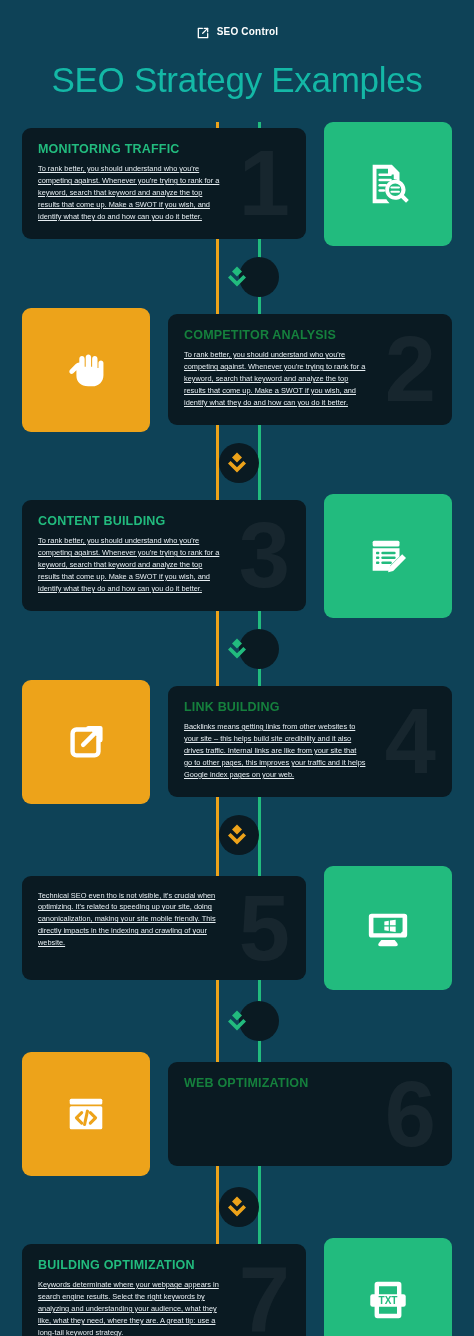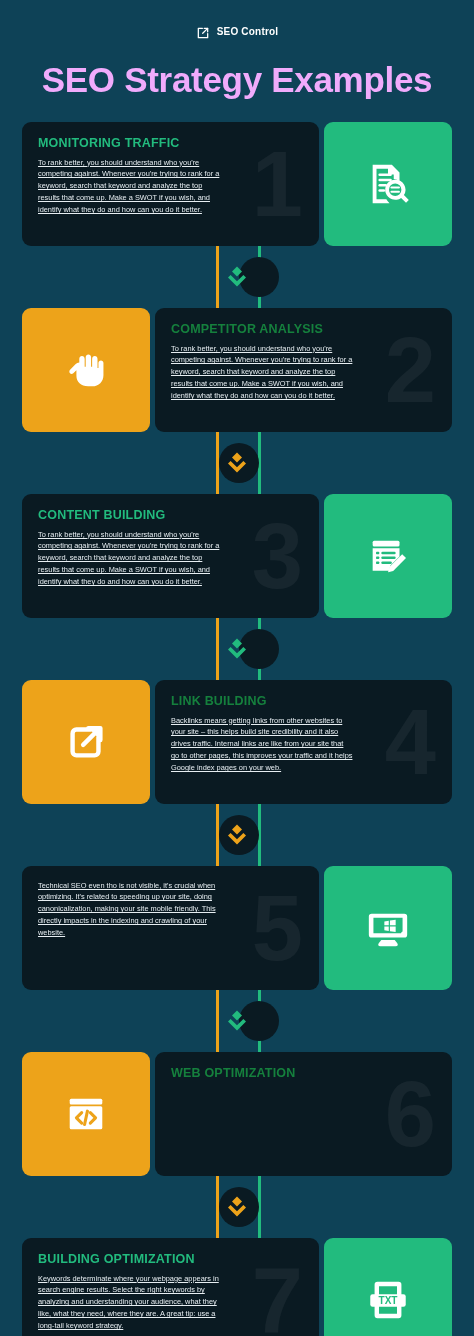--- a/index.html
+++ b/index.html
@@ -27,41 +27,42 @@
   .brand-icon { width: 14px; height: 14px; display: block; }
   .brand-name {
     font-size: 10px;
     font-weight: bold;
     letter-spacing: .2px;
     color: #ffffff;
   }
   .main-title {
     margin-top: 17px;
     font-size: 35px;
-    font-weight: bold;
-    color: #f0abfc;
+    font-weight: normal;
+    color: #14b8a6;
     letter-spacing: -0.3px;
     line-height: 1.1;
   }
 
   
   .timeline { position: relative; margin-top: 22px; }
   .spine-green, .spine-amber {
     position: absolute;
     width: 3px;
     top: 0;
     bottom: 0;
   }
   .spine-green { left: 258px; background: #22bb7e; }
   .spine-amber { left: 216px; background: #eda31a; }
 
   .row {
     position: relative;
     display: flex;
-    gap: 5px;
+    align-items: center;
+    gap: 18px;
     padding: 0 22px;
     margin-bottom: 0;
     z-index: 2;
   }
   .row.left-icon { flex-direction: row-reverse; }
 
   .text-card {
     position: relative;
     flex: 1 1 auto;
     background: #0a1a22;

